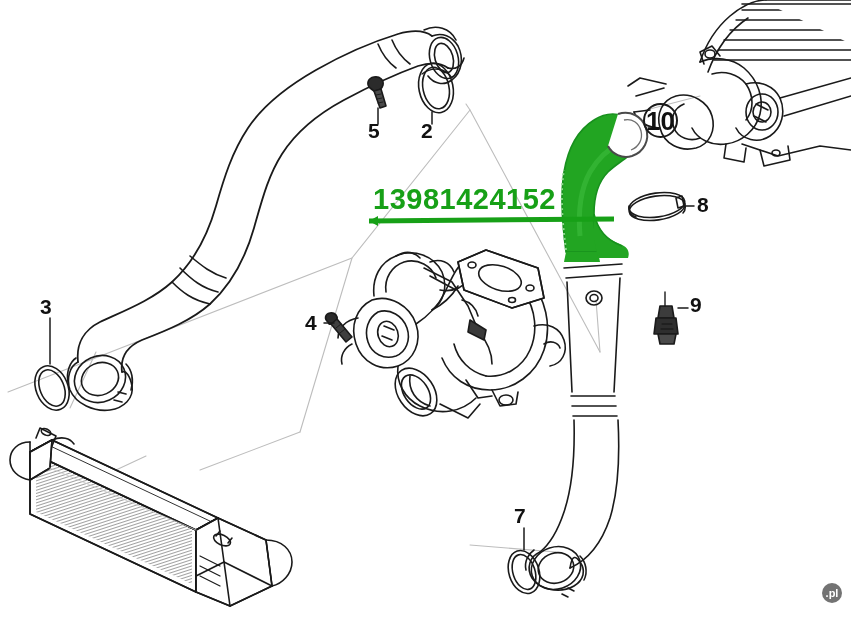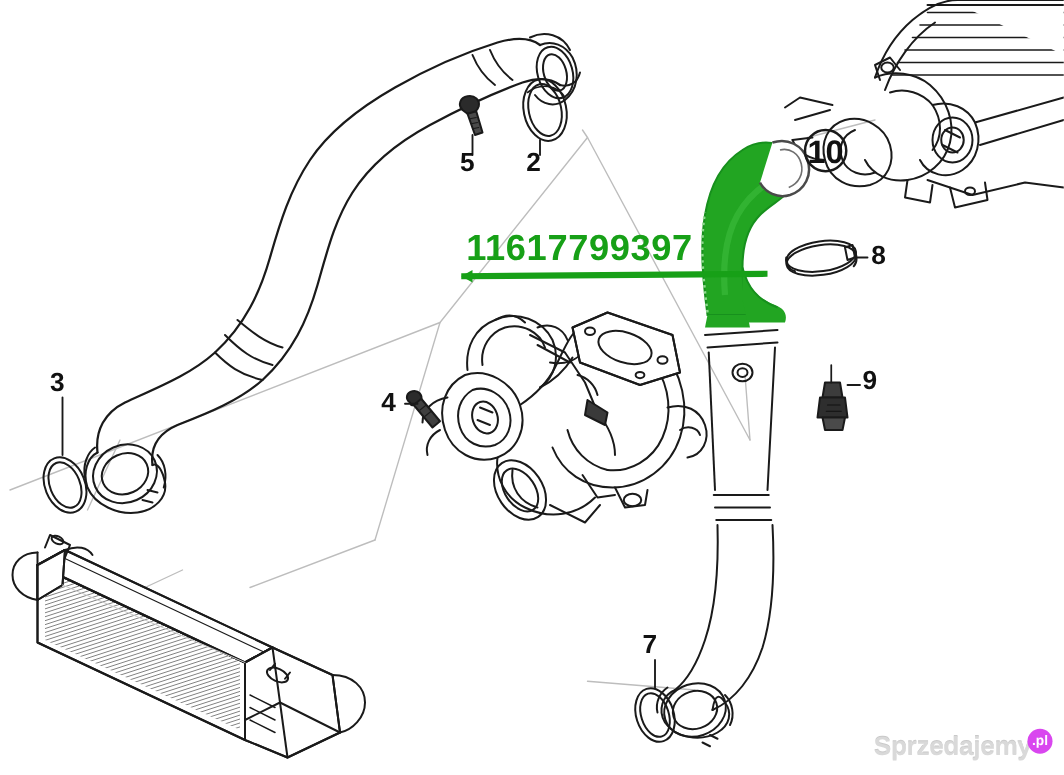--- a/index.html
+++ b/index.html
@@ -12,21 +12,21 @@
   .callout.circled{width:31px;height:31px;border:2px solid #1a1a1a;border-radius:50%;
            display:flex;align-items:center;justify-content:center;font-size:26px;}
   #partnum{position:absolute;left:373px;top:183px;font-family:"Liberation Sans",sans-serif;
            font-weight:700;font-size:29px;letter-spacing:0.5px;color:#17a017;
            white-space:nowrap;}
   #watermark{position:absolute;left:699px;top:586px;width:146px;height:26px;}
   #wm-text{font-family:"Liberation Sans",sans-serif;font-weight:700;font-size:21px;
            color:#d9d9d9;letter-spacing:-0.3px;
            text-shadow:0 1px 0 #fff, 0 -1px 0 #c9c9c9;}
   #wm-pl{position:absolute;left:123px;top:-3px;width:20px;height:20px;border-radius:50%;
-         background:#d946ef;color:#fff;font-size:11px;font-weight:700;
+         background:#737373;color:#fff;font-size:11px;font-weight:700;
          display:flex;align-items:center;justify-content:center;}
 </style>
 </head>
 <body>
 
 <div id="stage">
 
   <svg class="layer" viewBox="0 0 851 620">
     <defs>
       <pattern id="core-hatch" width="3" height="3" patternUnits="userSpaceOnUse" patternTransform="rotate(72)">
@@ -350,33 +350,32 @@
 
       <path d="M618,114 C630,110 642,116 646,128
                C650,140 644,152 632,156
                C622,159 612,154 608,146" fill="#ffffff" stroke="#4a4a4a" stroke-width="2"></path>
       <path d="M624,120 C632,118 639,123 641,131 C643,139 639,147 631,150" fill="none" stroke="#6f6f6f" stroke-width="1.3"></path>
 
       <path d="M566,250 C562,220 560,194 564,170" fill="none" stroke="#8fd98f" stroke-width="2" stroke-dasharray="2 3"></path>
     </g>
   </svg>
 
-  <div id="partnum">11617799397</div>
+  <div id="partnum">13981424152</div>
   <svg class="layer">
     <line x1="369" y1="221" x2="614" y2="219" stroke="#17a017" stroke-width="5"></line>
     <path d="M369,221 L378,216 L378,226 Z" fill="#17a017"></path>
   </svg>
 
   <div class="callout" style="left:421px;top:120px">2</div>
   <div class="callout" style="left:368px;top:120px">5</div>
   <div class="callout" style="left:40px;top:296px">3</div>
   <div class="callout" style="left:305px;top:312px">4</div>
   <div class="callout" style="left:514px;top:505px">7</div>
   <div class="callout" style="left:697px;top:194px">8</div>
   <div class="callout" style="left:690px;top:294px">9</div>
   <div class="callout circled" style="left:643px;top:103px">10</div>
 
   <div id="watermark">
-    <span id="wm-text">Sprzedajemy</span>
     <span id="wm-pl">.pl</span>
   </div>
 
 </div>
 
 </body></html>

